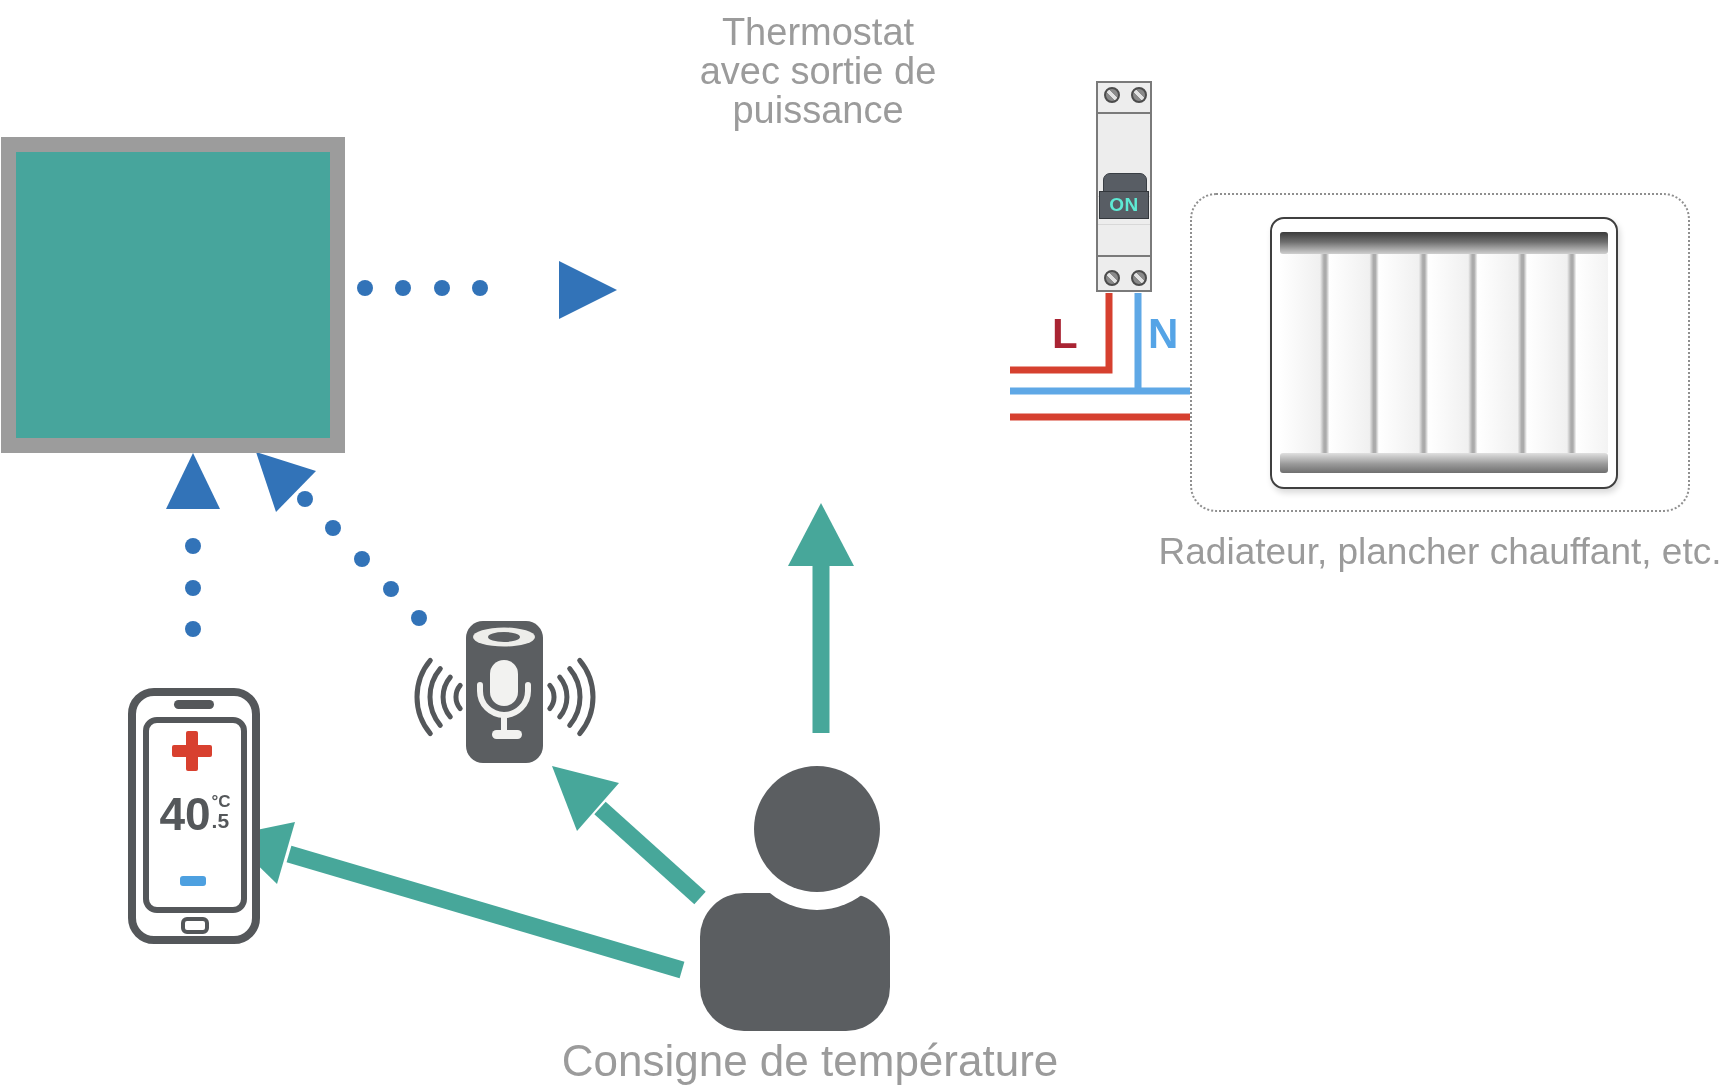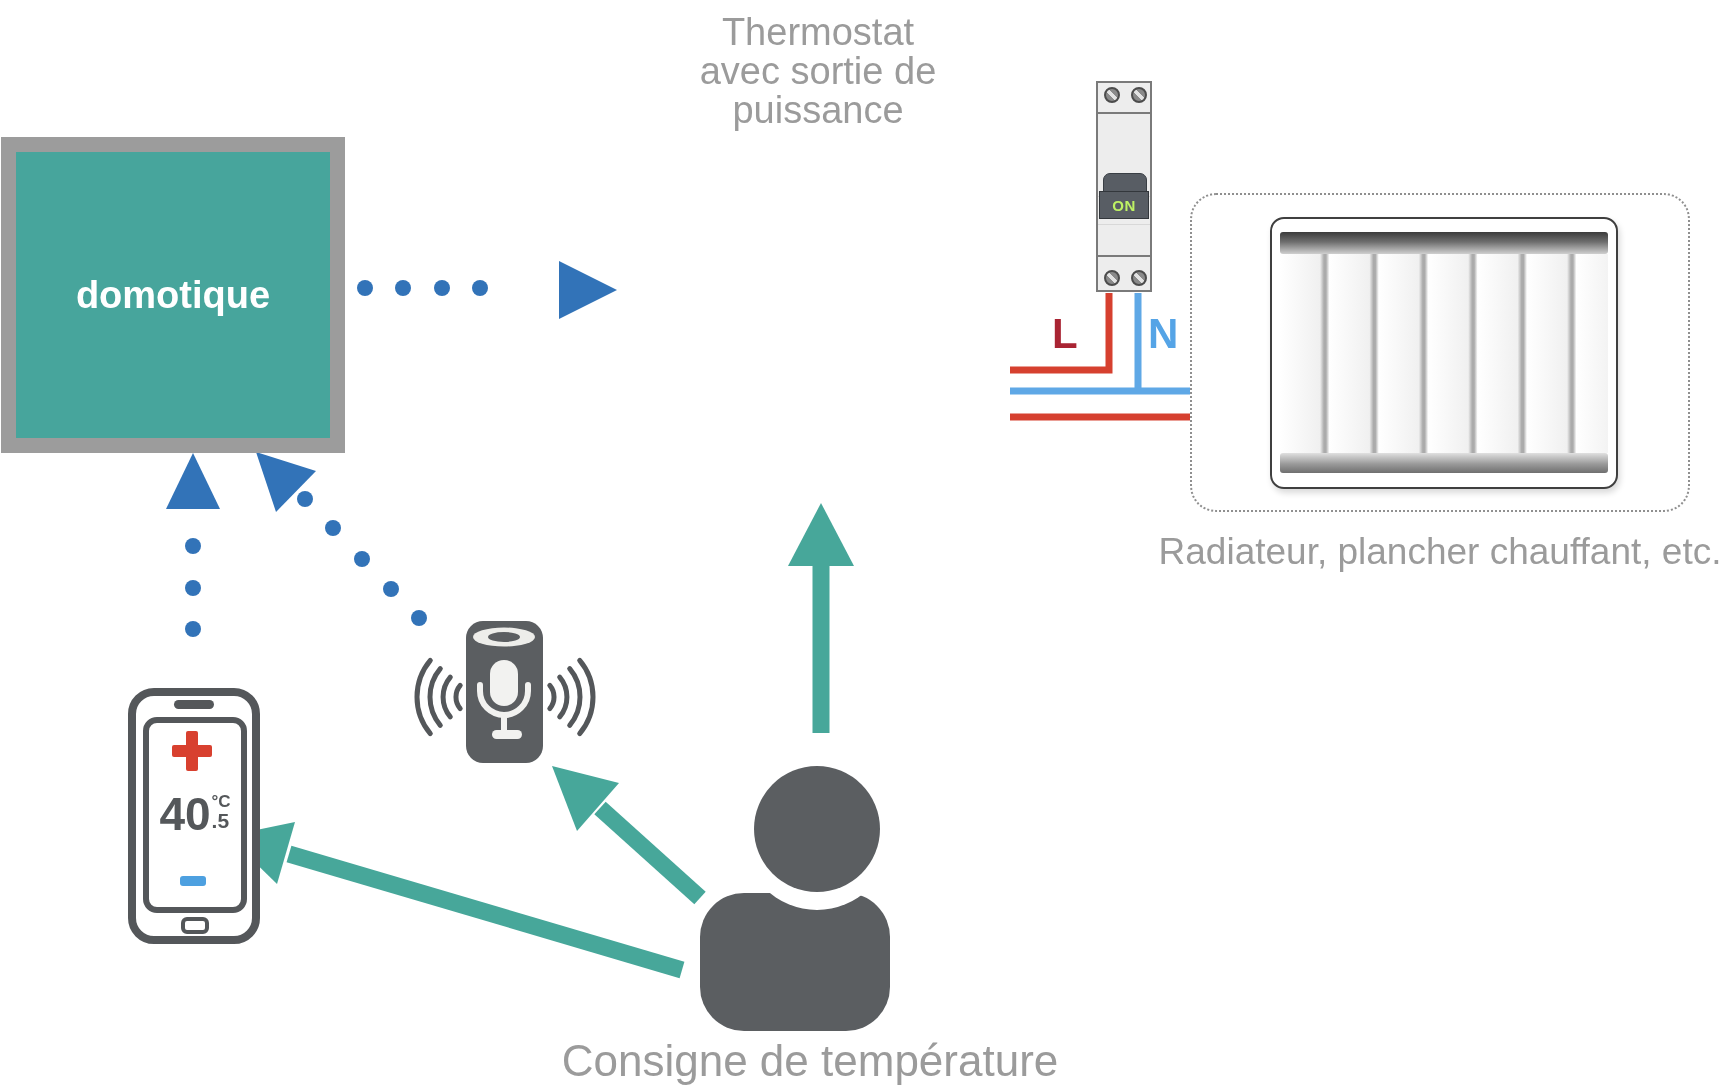--- a/index.html
+++ b/index.html
@@ -38,21 +38,21 @@
 
   
   .breaker{left:1096px;top:81px;width:56px;height:211px;background:#ededed;border:2px solid #7a7a7a;box-sizing:border-box;}
   .breaker .divider{position:absolute;left:0;right:0;height:2px;background:#7a7a7a;}
   .breaker .seam{position:absolute;left:0;right:0;height:1px;background:#d8d8d8;}
   .screw{position:absolute;width:16px;height:16px;border-radius:50%;border:2px solid #4c4c4c;box-sizing:border-box;
     background:linear-gradient(45deg,#8a8a8a 0 38%,#e2e2e2 38% 62%,#8a8a8a 62%);}
   .sw-handle{position:absolute;left:5px;top:90px;width:42px;height:25px;border-radius:7px;background:#585d64;border:1px solid #3a3f45;}
   .sw-face{position:absolute;left:1px;top:108px;width:50px;height:28px;background:#585d64;border:1px solid #33373c;box-sizing:border-box;
     display:flex;align-items:center;justify-content:center;}
-  .sw-face span{color:#bef264;font-weight:bold;font-size:15px;letter-spacing:0.5px;}
+  .sw-face span{color:#5eead4;font-weight:bold;font-size:19px;letter-spacing:0.5px;}
 
   
   .wire-label{font-size:42px;font-weight:bold;}
   .label-l{left:1052px;top:310px;color:#a92433;}
   .label-n{left:1148px;top:310px;color:#55a4e6;}
 
   
   .rad-dashed{left:1190px;top:193px;width:500px;height:319px;border:2px dotted #8f8f8f;border-radius:26px;box-sizing:border-box;}
   .radiator{left:1270px;top:217px;width:348px;height:272px;background:#ffffff;border:2px solid #3f3f3f;border-radius:14px;
     box-sizing:border-box;box-shadow:2px 4px 6px rgba(0,0,0,0.15);}
@@ -131,21 +131,20 @@
 
     <g>
       <rect x="700" y="893" width="190" height="138" rx="44" fill="#5b5e61"></rect>
       <circle cx="817" cy="836" r="74" fill="#ffffff"></circle>
       <circle cx="817" cy="829" r="63" fill="#5b5e61"></circle>
     </g>
   </svg>
 
   <div class="abs dom-box">
     <div class="dom-box-inner">
-      <div class="line">domotique</div>
     </div>
   </div>
 
   <div class="abs thermo-title">
     <div>Thermostat</div>
     <div>avec sortie de puissance</div>
   </div>
 
 
   <div class="abs breaker">

